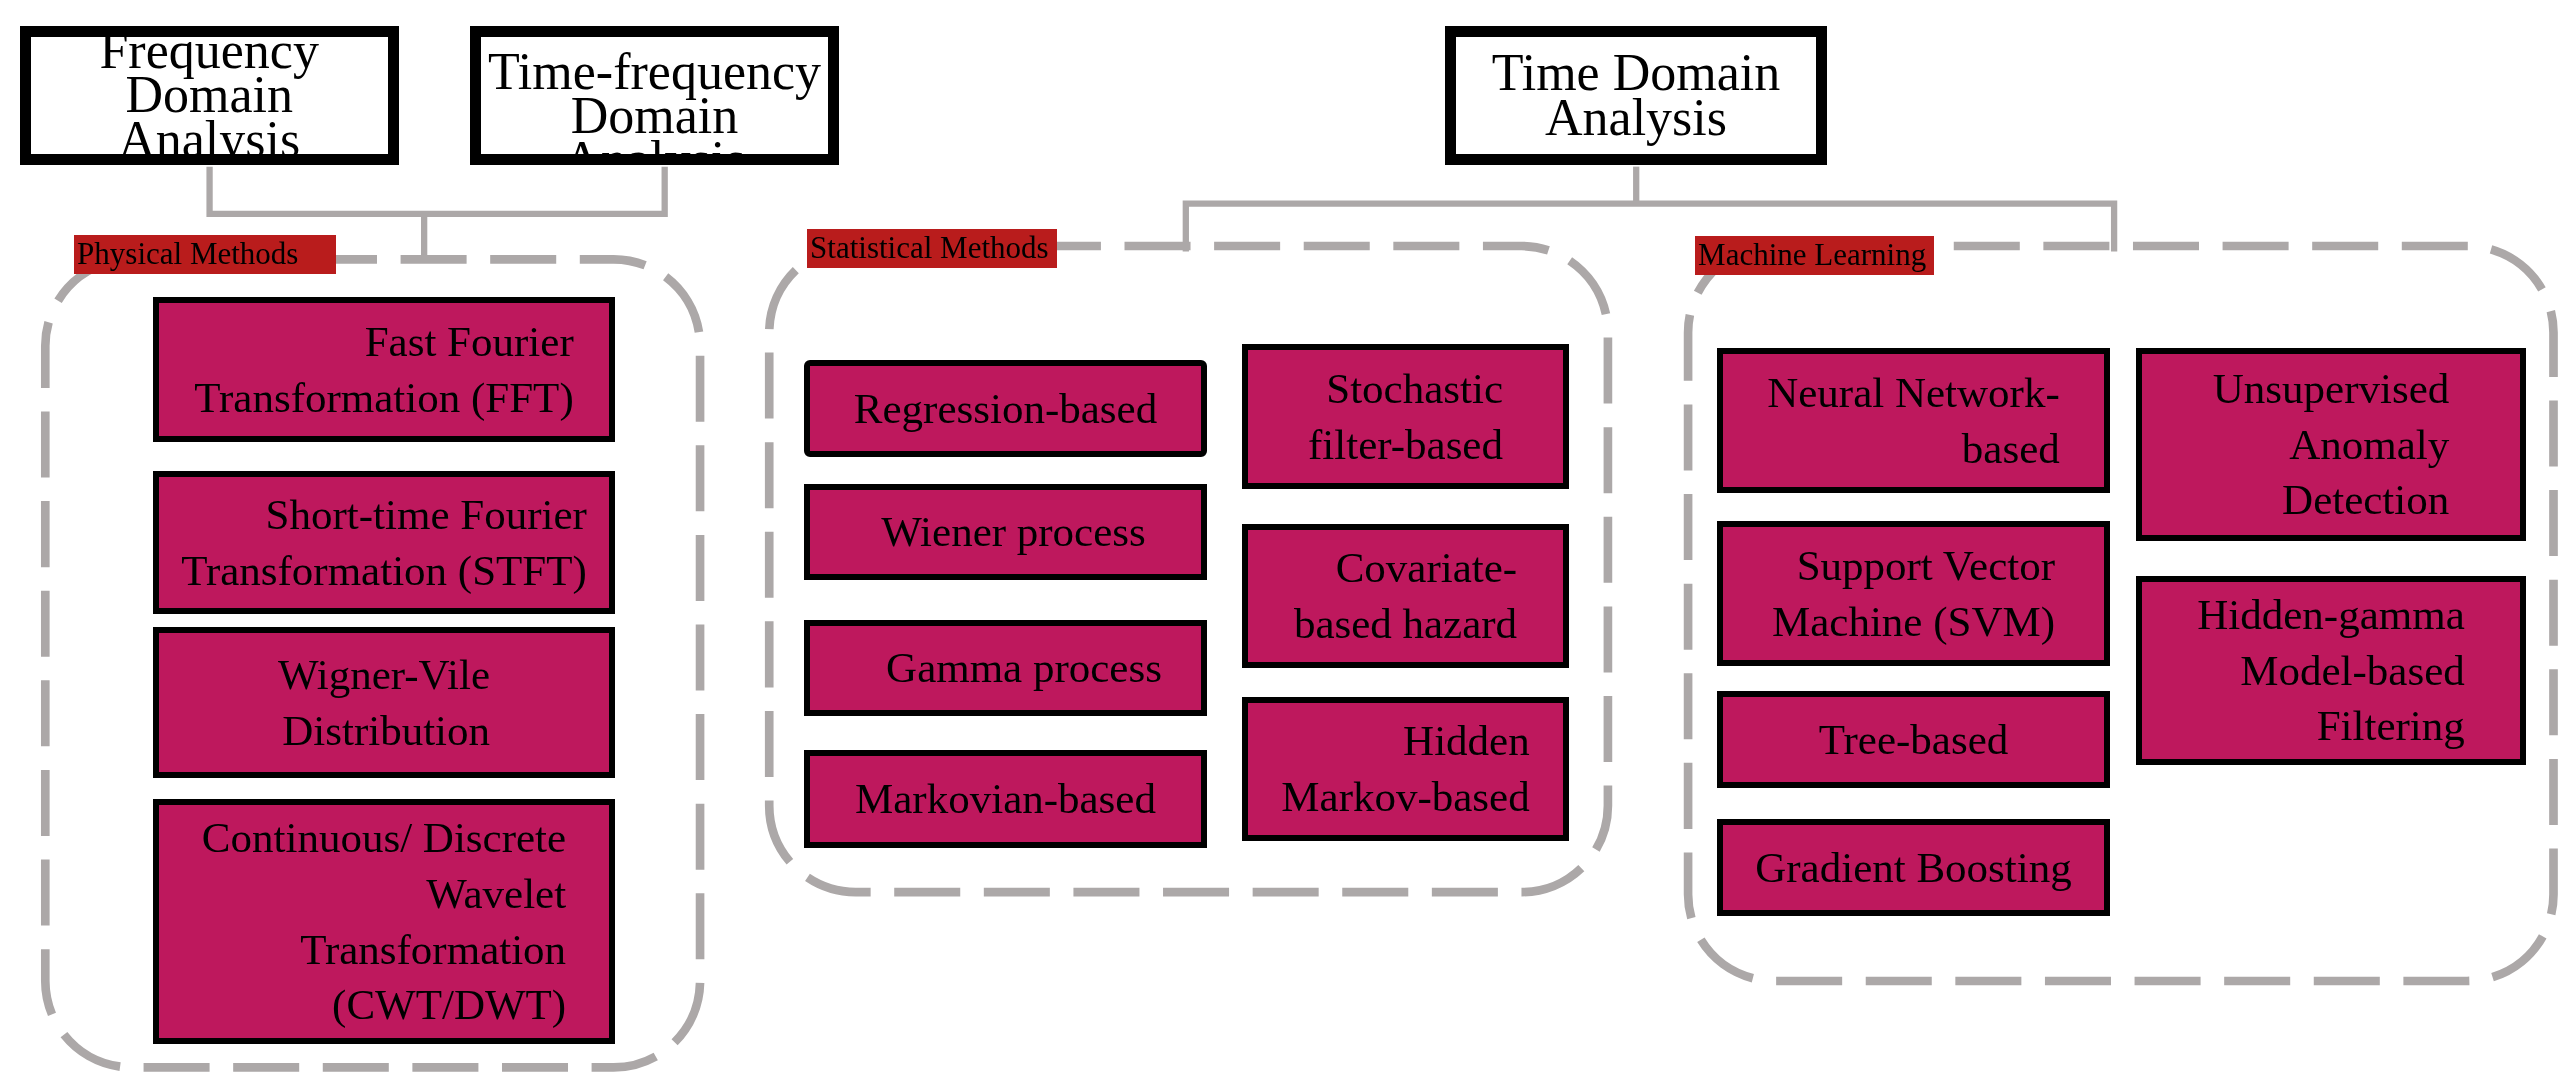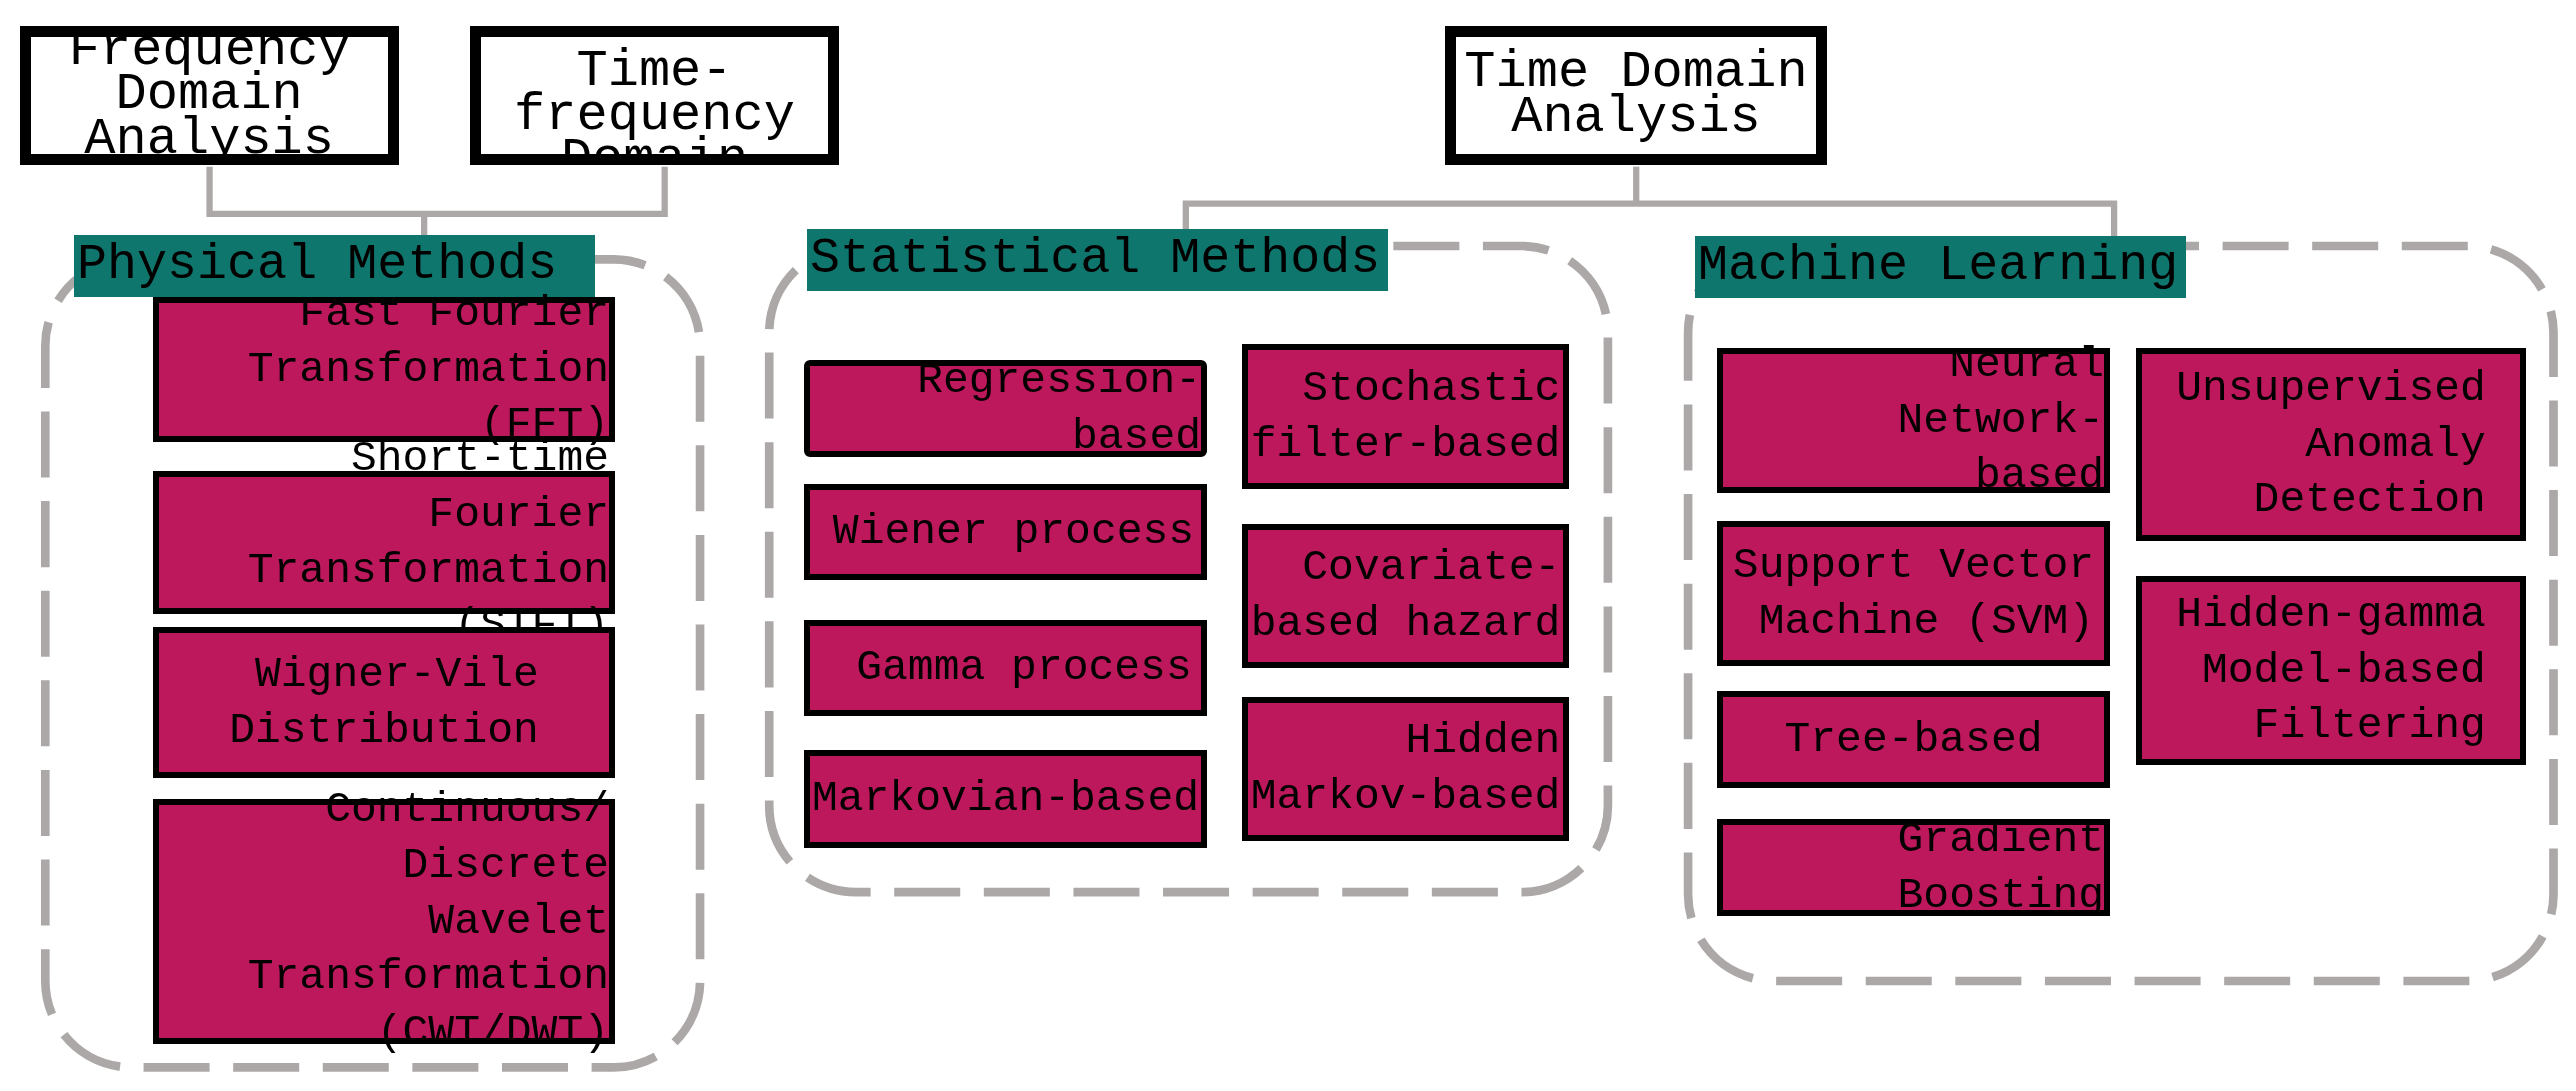--- a/index.html
+++ b/index.html
@@ -10,21 +10,20 @@
     height: 1091px;
     overflow: hidden;
     font-family: "Liberation Serif", "DejaVu Serif", serif;
     color: #000000;
   }
   #canvas {
     position: relative;
     width: 2576px;
     height: 1091px;
     background: #ffffff;
-    font-family: Liberation Mono, monospace;
   }
   #wires {
     position: absolute;
     left: 0; top: 0;
     width: 2576px;
     height: 1091px;
     z-index: 1;
   }
   .topbox {
     position: absolute;
@@ -41,22 +40,22 @@
     z-index: 3;
     overflow: hidden;
   }
   .topbox.clip-bottom {
     align-items: flex-start;
     padding-top: 12.6px;
   }
   .group-label {
     position: absolute;
     z-index: 2;
-    background: #0f766e;
-    font-size: 50px;
+    background: #b91c1c;
+    font-size: 31px;
     line-height: 1.2;
     white-space: nowrap;
     padding: 0 7.9px 1.6px 3.1px;
   }
   .group-label.pad-wide { padding-right: 38px; }
   .mbox {
     position: absolute;
     box-sizing: border-box;
     border: 6.3px solid #000000;
     background: #be185d;

